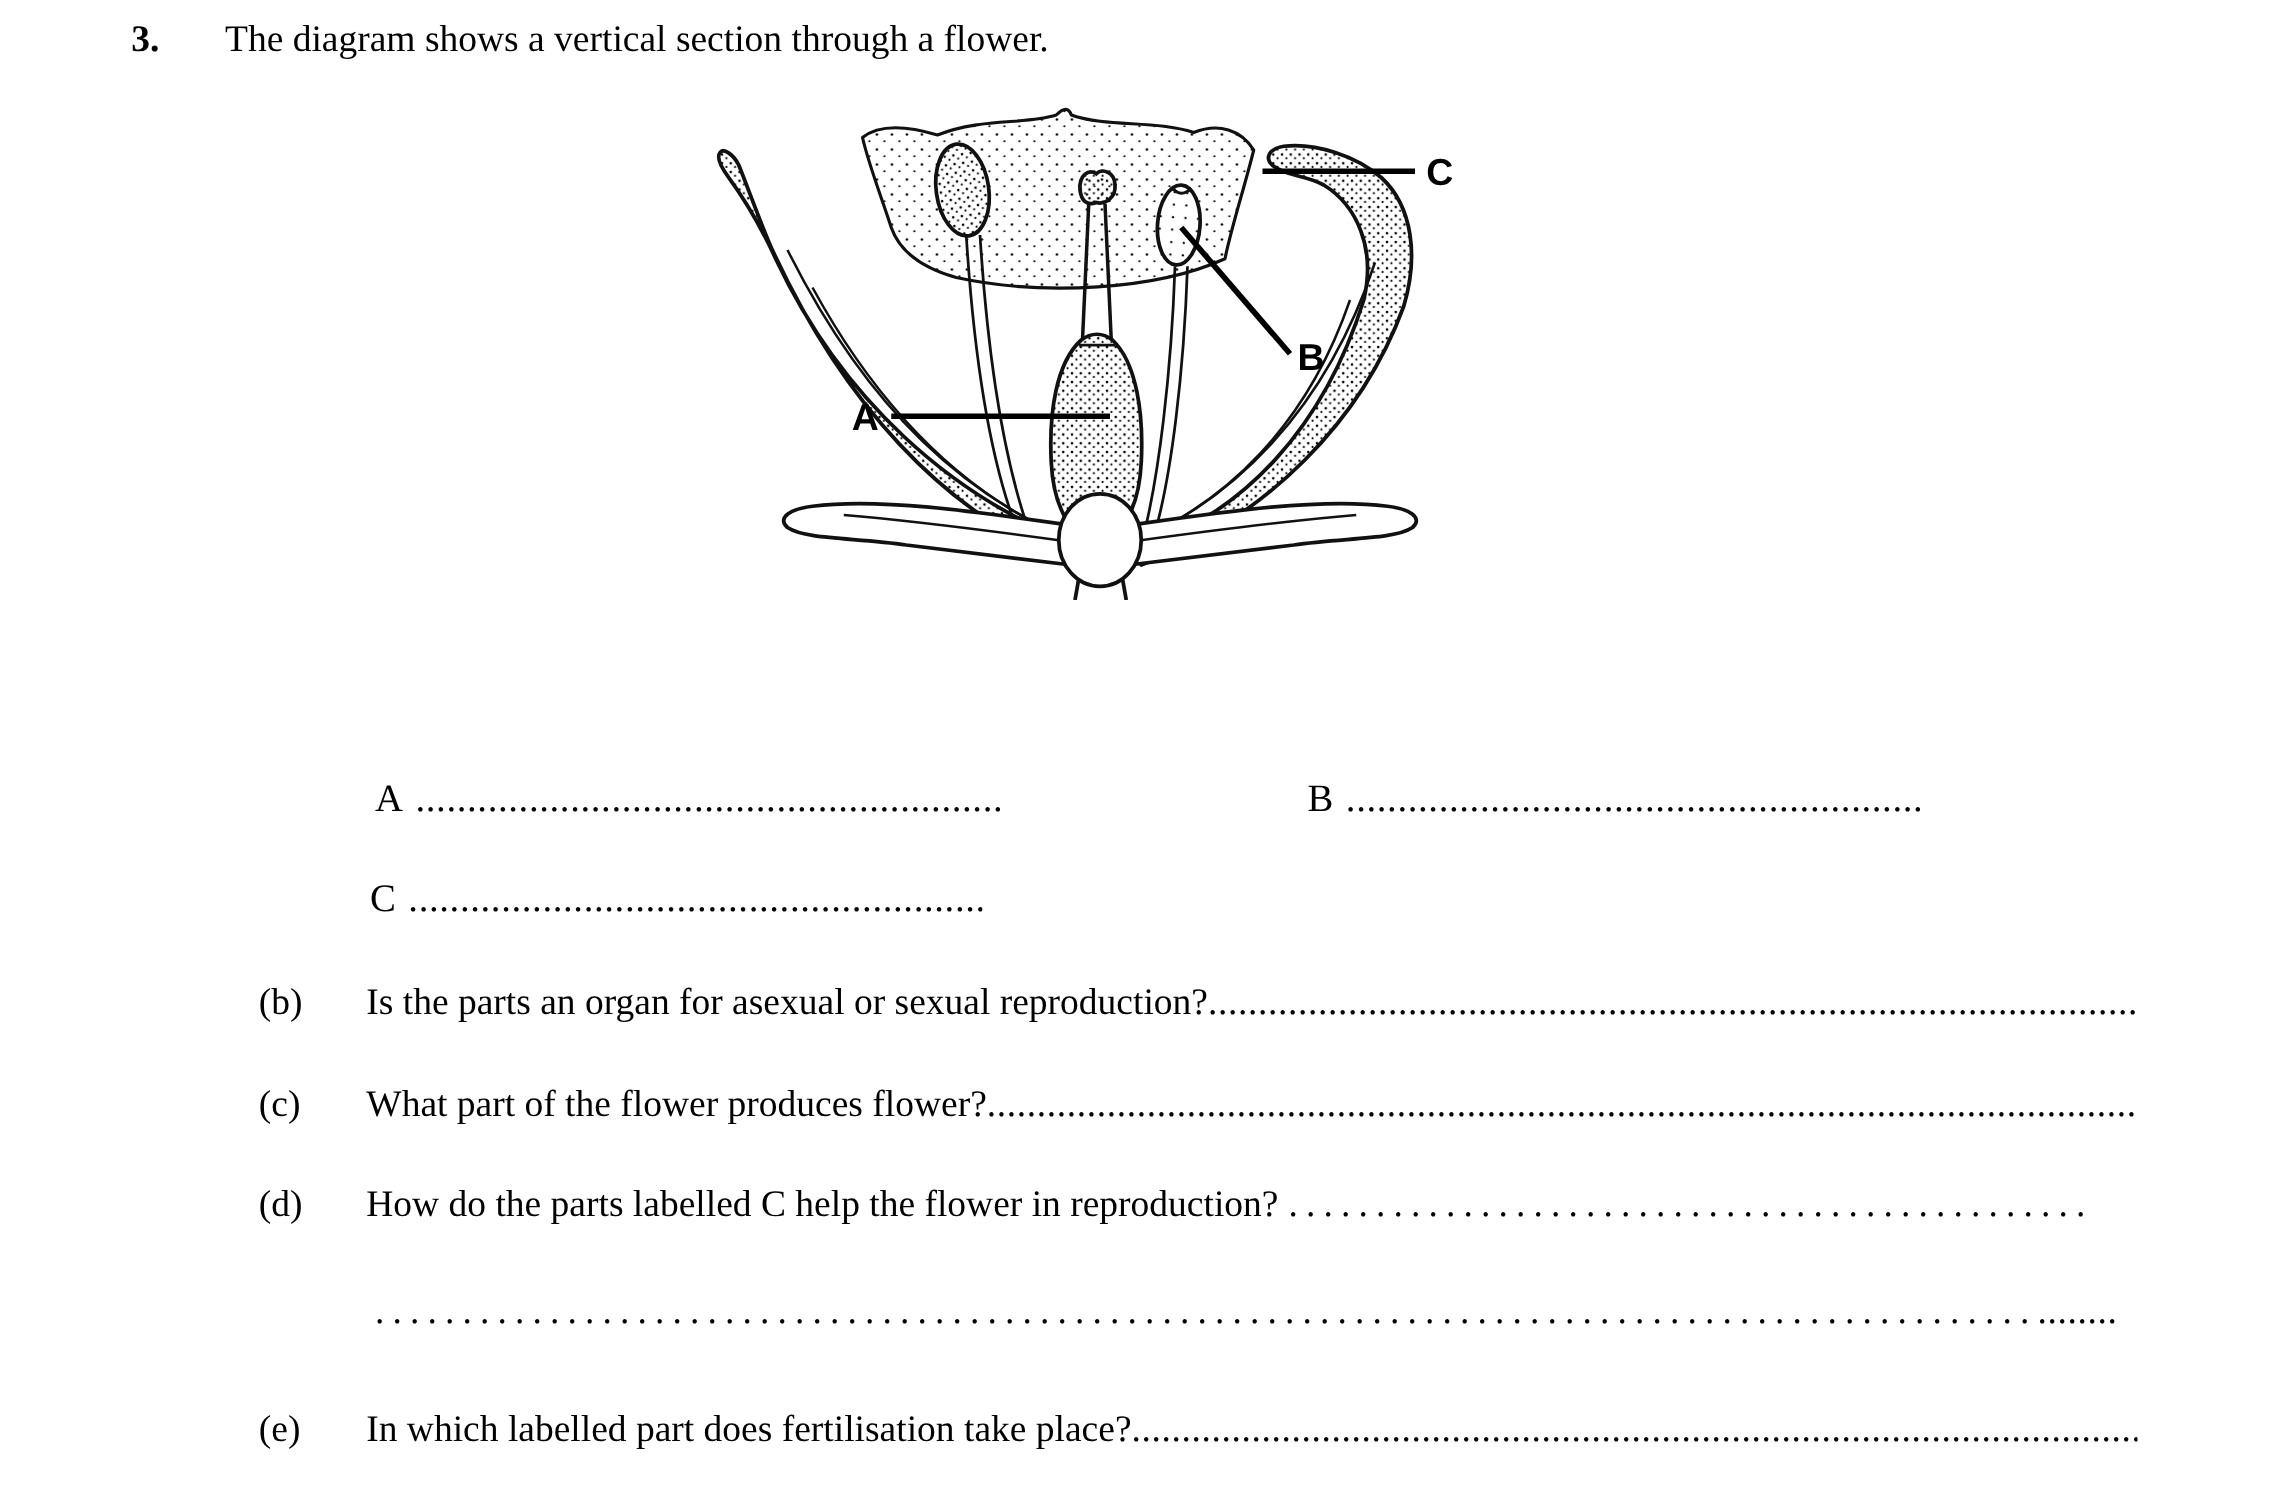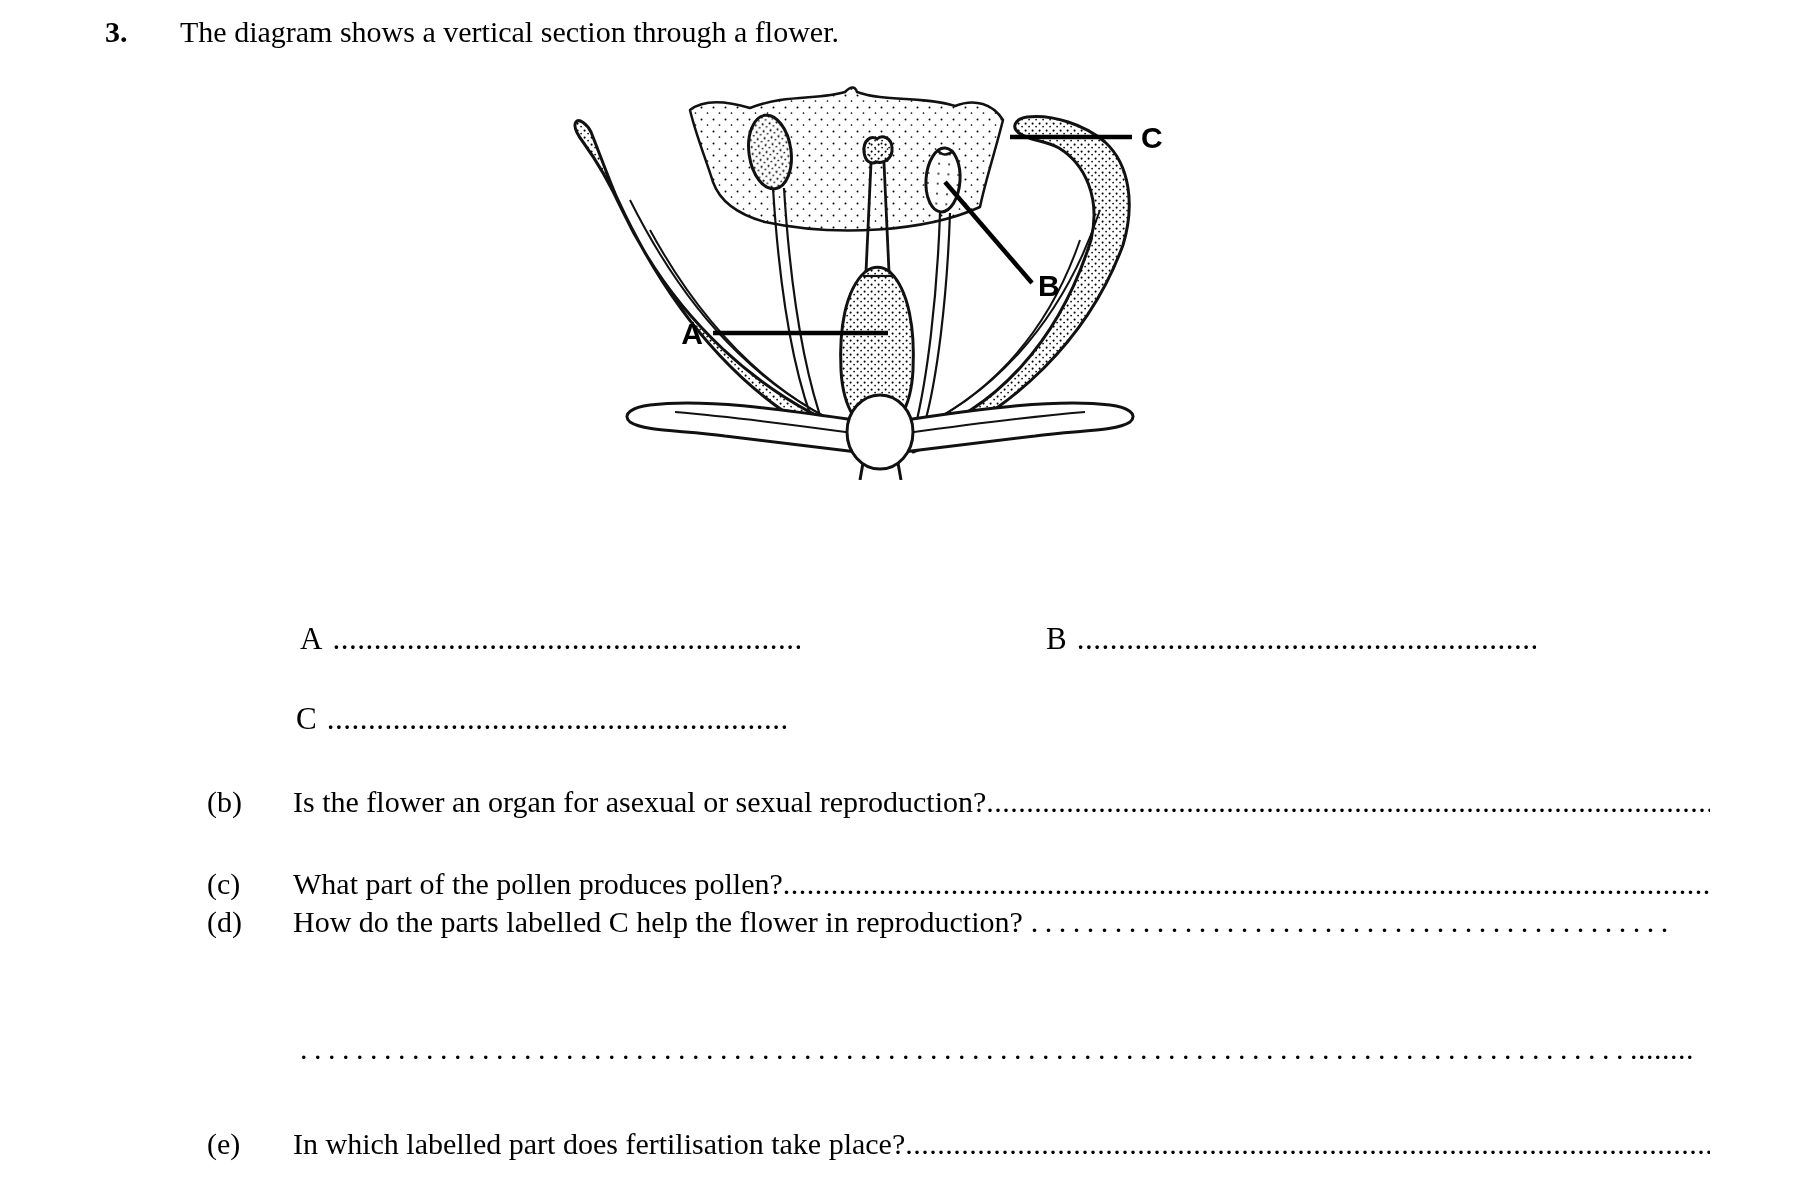--- a/index.html
+++ b/index.html
@@ -149,28 +149,28 @@
   </div>
   <div class="ans" style="left:1046px;top:620px;width:490px">
     <span>B</span><span class="dots-dense">...........................................................</span>
   </div>
 
   <div class="ans" style="left:296px;top:700px;width:490px">
     <span>C</span><span class="dots-dense">...........................................................</span>
   </div>
 
   <div class="row" style="top:783px">
-    <span class="part-id">(b)</span><span>Is the flower an organ for asexual or sexual reproduction?</span><span class="dots-dense">....................................................................................................</span>
+    <span class="part-id">(b)</span><span>Is the parts an organ for asexual or sexual reproduction?</span><span class="dots-dense">....................................................................................................</span>
   </div>
 
   <div class="row" style="top:865px">
-    <span class="part-id">(c)</span><span>What part of the pollen produces pollen?</span><span class="dots-dense">..................................................................................................................................</span>
+    <span class="part-id">(c)</span><span>What part of the flower produces flower?</span><span class="dots-dense">..................................................................................................................................</span>
   </div>
 
-  <div class="row" style="top:903px">
+  <div class="row" style="top:945px">
     <span class="part-id">(d)</span><span>How do the parts labelled C help the flower in reproduction?</span><span class="dots-spaced gap">..............................................</span>
   </div>
 
   <div class="row" style="left:300px;top:1030px;width:1392px">
     <span class="dots-spaced">...............................................................................................</span><span class="dots-dense">.........</span>
   </div>
 
   <div class="row" style="top:1125px">
     <span class="part-id">(e)</span><span>In which labelled part does fertilisation take place?</span><span class="dots-dense">..............................................................................................................</span>
   </div>

